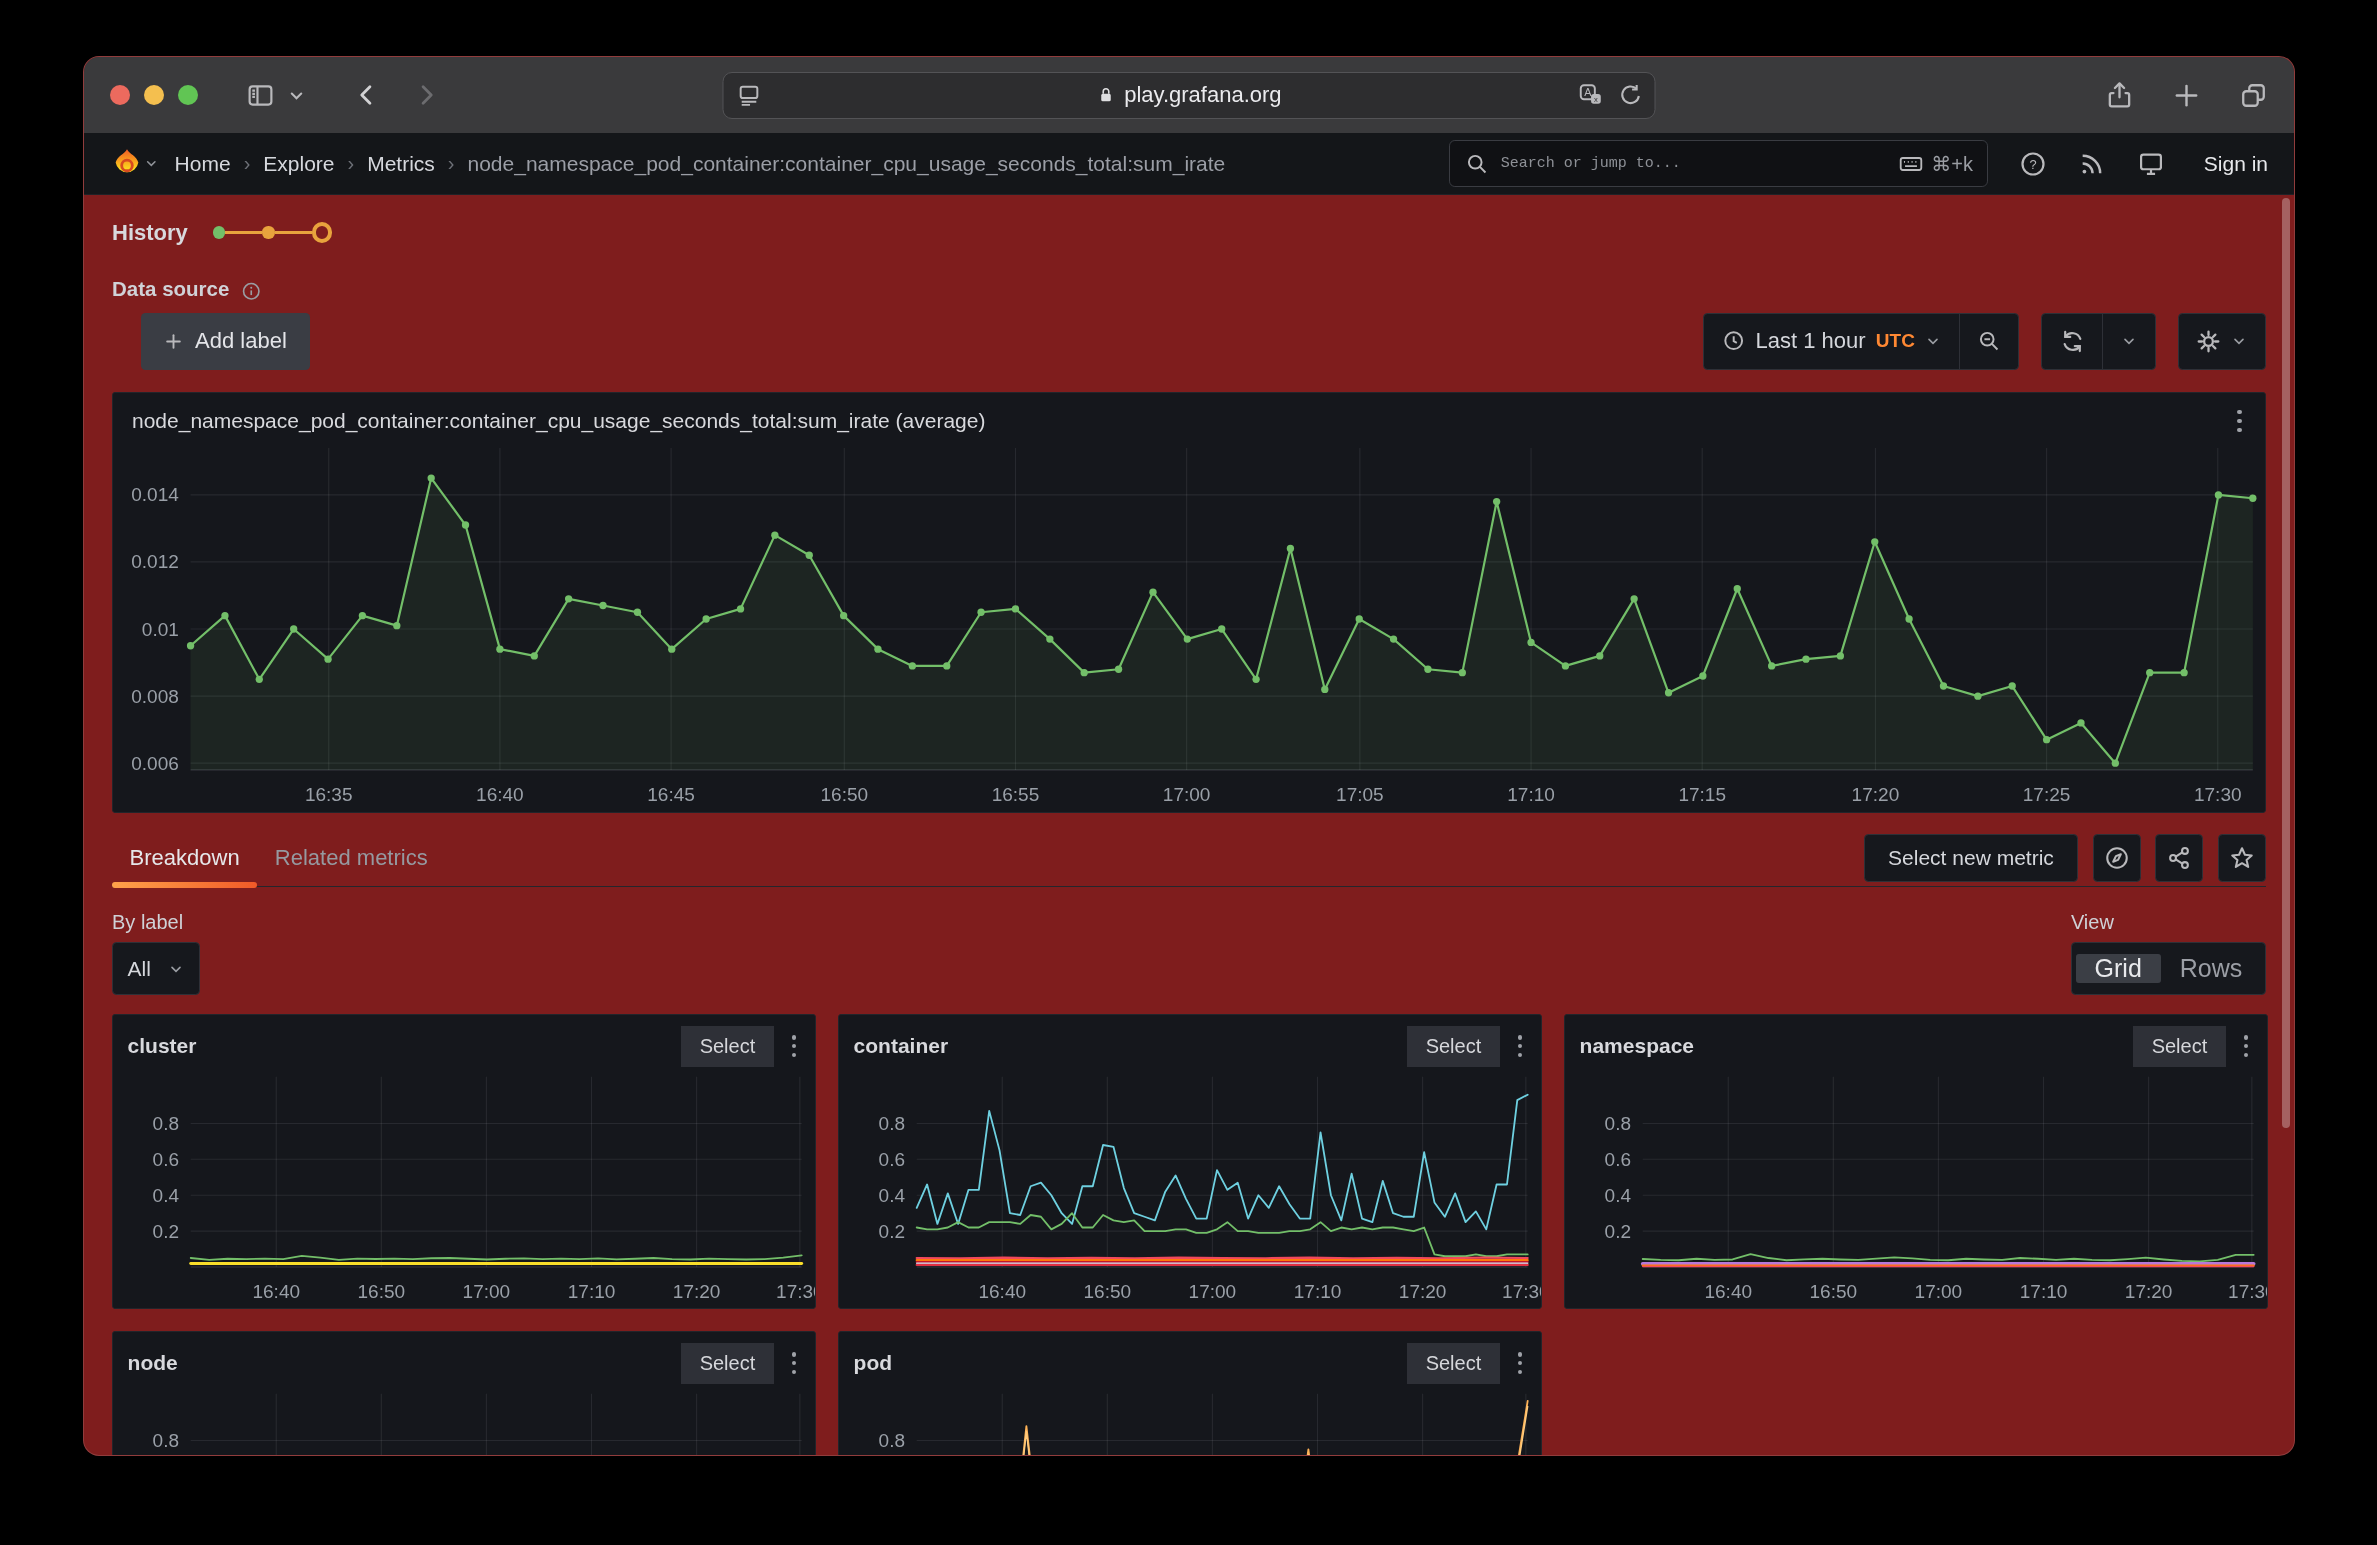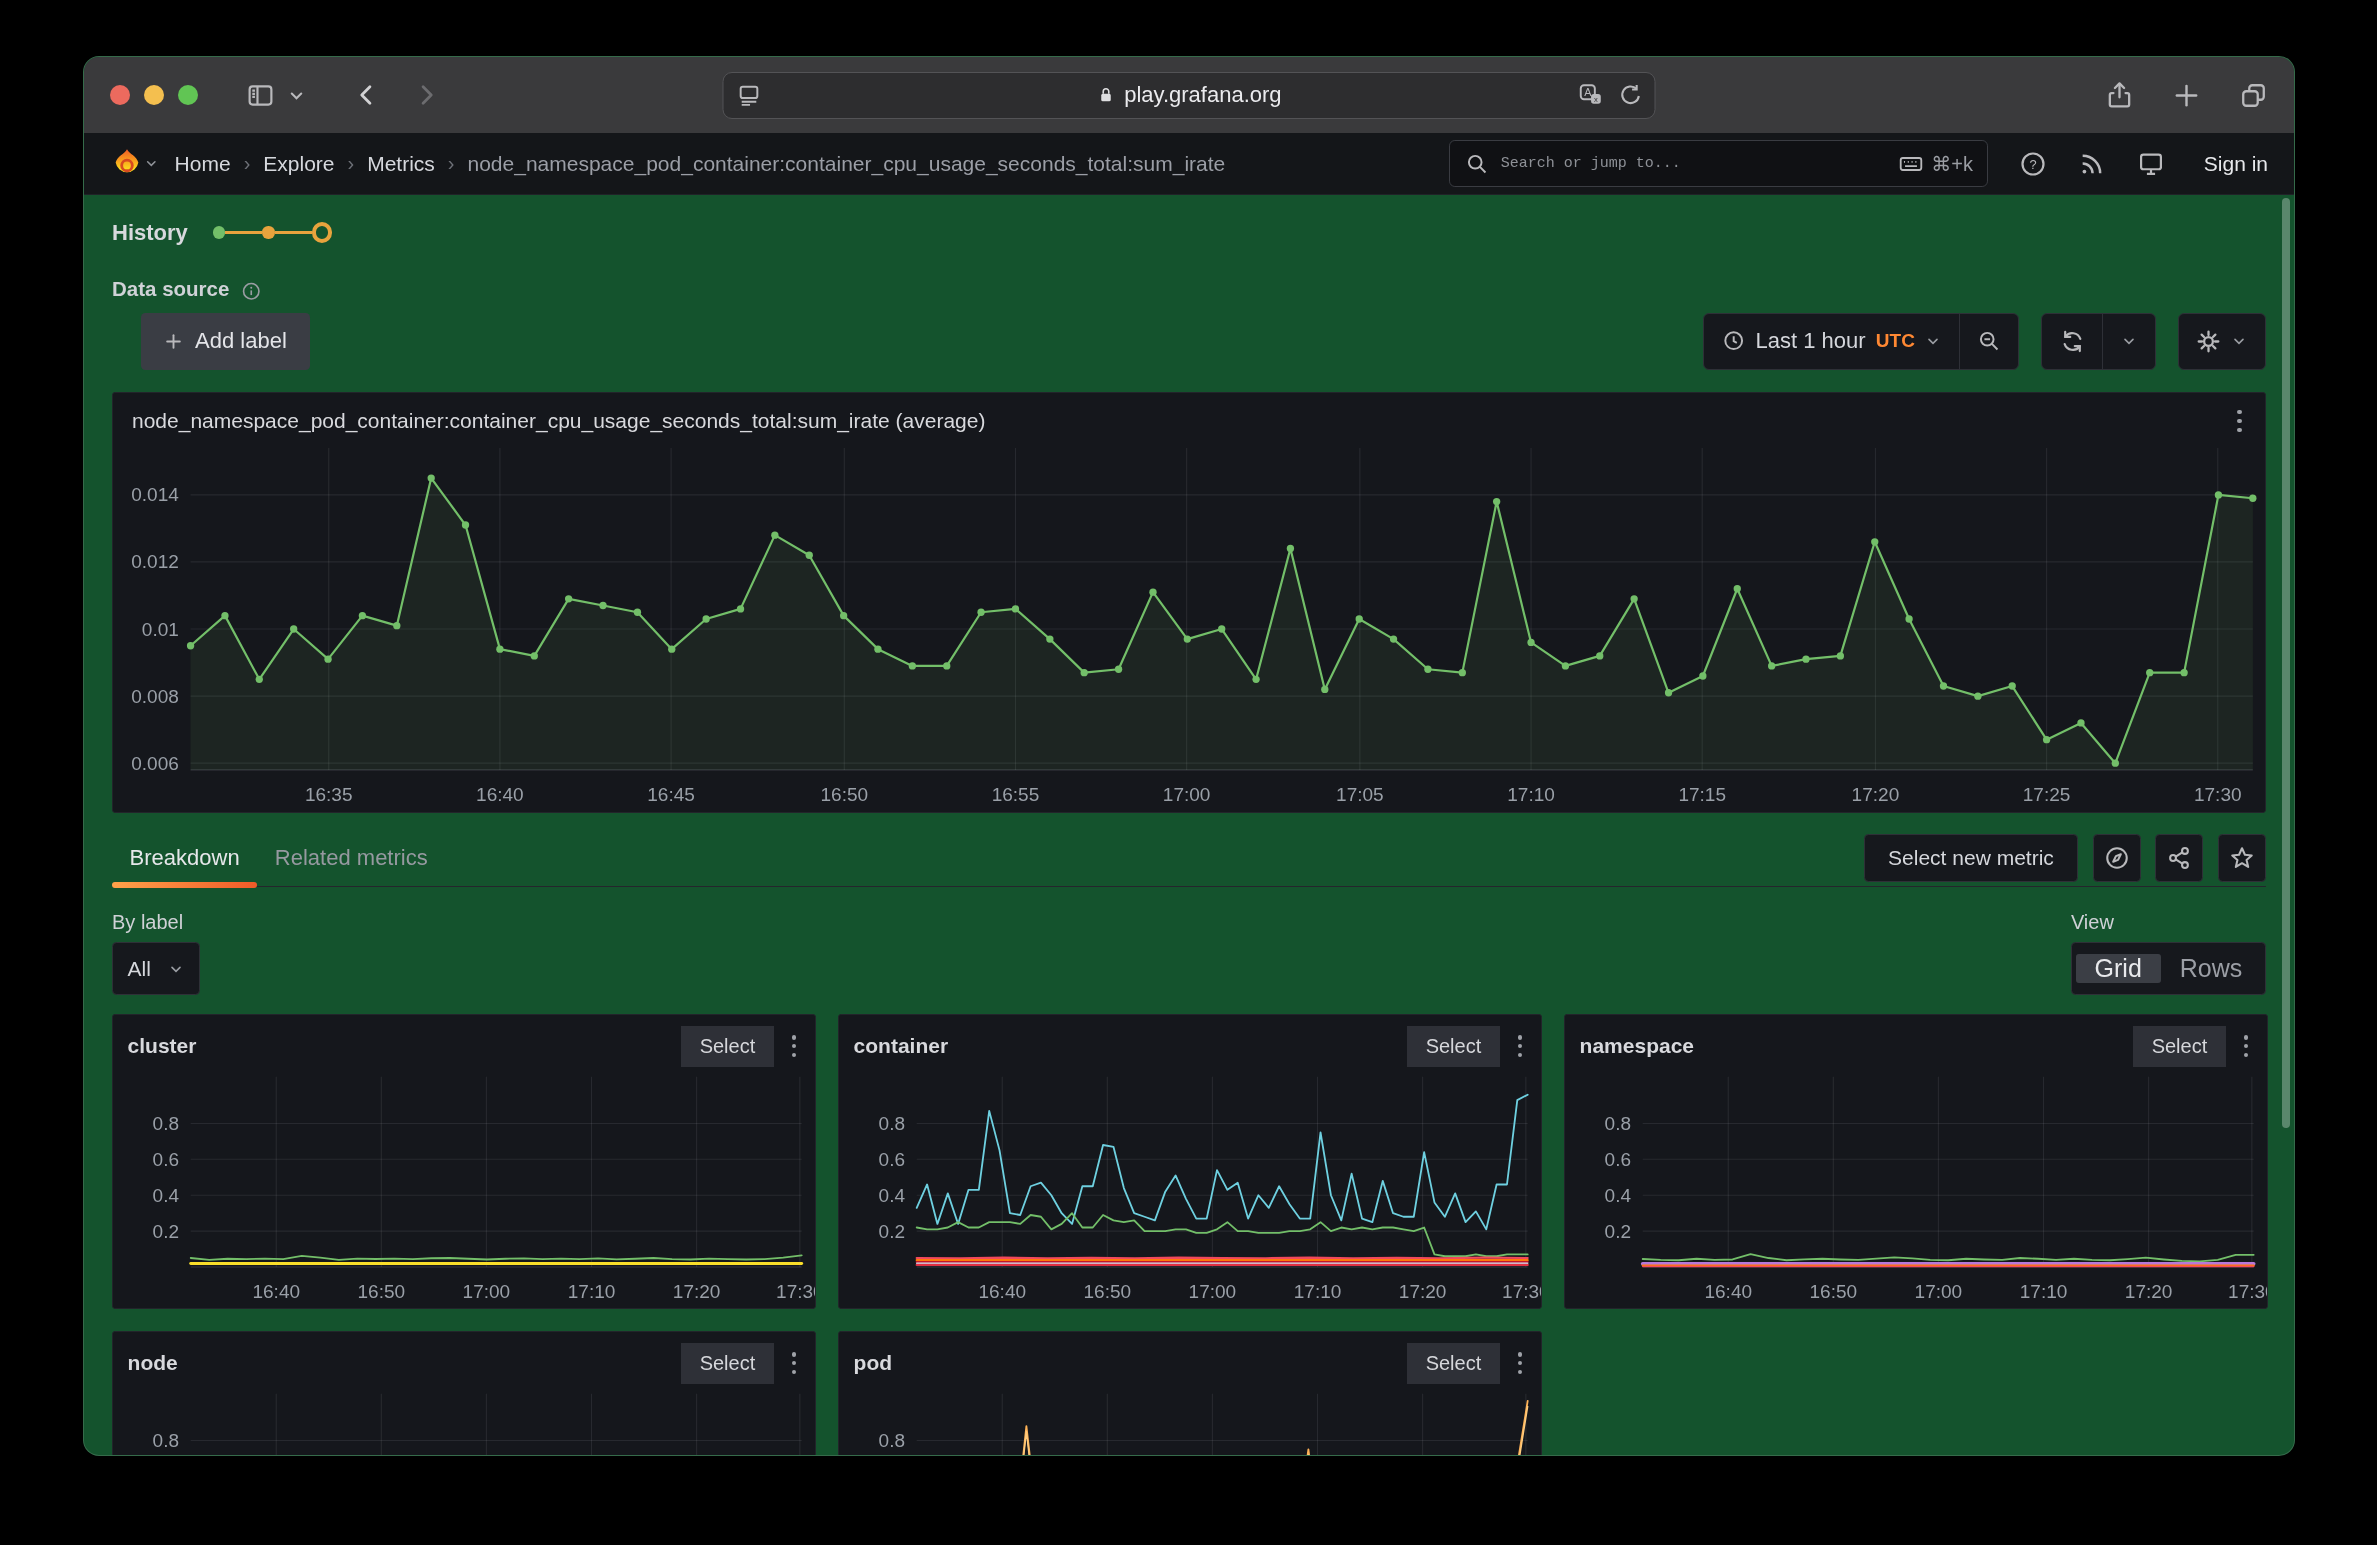--- a/index.html
+++ b/index.html
@@ -1,18 +1,18 @@
 <!DOCTYPE html>
 <html style="font-size:11.7px"><head>
 <meta charset="utf-8">
 <style>
   html,body{margin:0;padding:0;background:#000;}
   body{width:2377px;height:1546px;position:relative;font-family:"Liberation Sans",sans-serif;-webkit-font-smoothing:antialiased;}
   .window{position:absolute;left:83px;top:56px;width:2212px;height:1400px;border-radius:16px;overflow:hidden;
-          background:#14532d;border:0.7px solid rgba(255,255,255,0.14);box-sizing:border-box;}
+          background:#7f1d1d;border:0.7px solid rgba(255,255,255,0.14);box-sizing:border-box;}
   
   .chrome{height:76px;background:#3a3a3c;display:flex;align-items:center;position:relative;padding:0 26px;}
   .tl{width:20px;height:20px;border-radius:50%;margin-right:14px;display:inline-block;}
   .icon{display:inline-flex;align-items:center;justify-content:center;color:#b9b9bc;}
   .icon svg{display:block;}
   .dim{color:#6c6c6f;}
   .chrome-left{display:flex;align-items:center;}
   .urlbar{position:absolute;left:50%;top:14.6px;transform:translateX(-50%);width:931px;height:45px;background:#2d2d2f;
           border:1.5px solid #535356;border-radius:9.5px;display:flex;align-items:center;justify-content:center;color:#ebebee;}
   .urlbar .page-ic{position:absolute;left:13px;}
@@ -43,21 +43,21 @@
   .tseg{width:37px;height:3.7px;background:#E8A33D;}
   .tring{width:12.4px;height:12.4px;border-radius:50%;border:4.4px solid #E8A33D;background:transparent;}
   .ds-row{margin-top:29px;display:flex;align-items:flex-end;gap:11.7px;}
   .ds-label{font-size:20.5px;font-weight:600;color:#d0d2d7;}
   .controls{margin-top:11.7px;display:flex;align-items:center;}
   .btn-dark{display:flex;align-items:center;background:#16181d;border:0.7px solid #2e3037;border-radius:4.4px;color:#d5d7dc;box-sizing:border-box;}
   .btn-fill{display:flex;align-items:center;background:#3a3d44;border-radius:4.4px;color:#e4e5e9;box-sizing:border-box;}
   .ds-select{width:293px;height:57px;padding:0 19px;justify-content:space-between;font-size:22px;}
   .add-label{margin-left:29px;height:57px;padding:0 23.4px;font-size:22px;gap:11.7px;}
   .right-controls{margin-left:auto;display:flex;align-items:center;gap:22px;}
-  .bgroup{display:flex;align-items:stretch;height:57px;border-radius:6px;}
+  .bgroup{display:flex;align-items:stretch;height:57px;}
   .bgroup .seg{display:flex;align-items:center;padding:0 17.6px;gap:10.2px;font-size:22px;color:#d5d7dc;}
   .bgroup .seg + .seg{border-left:0.7px solid #2e3037;}
   .utc{color:#FF8833;font-weight:700;font-size:19px;}
   
   .panel{background:#15171c;border:0.7px solid #22242a;border-radius:2.9px;}
   .panel-main{margin-top:22px;height:419px;display:flex;flex-direction:column;}
   .pm-head{display:flex;align-items:center;padding:13px 19px 2.9px;}
   .pm-title{font-size:21px;color:#d8d9dd;}
   .kebab{margin-left:auto;display:flex;flex-direction:column;gap:4.4px;align-items:center;padding:4.4px;}
   .kebab i{width:4.4px;height:4.4px;border-radius:50%;background:#9fa2a8;display:block;}

